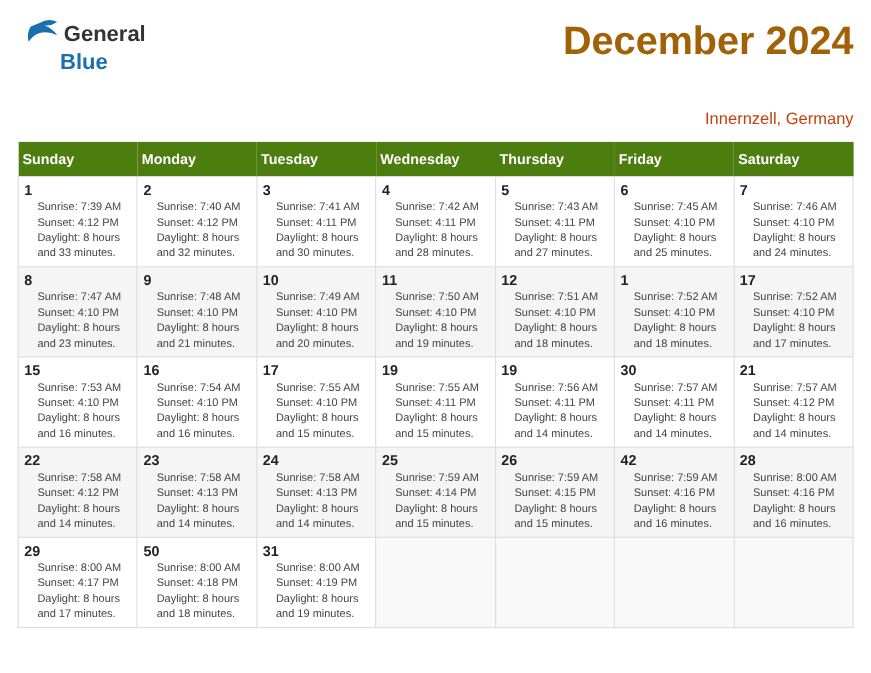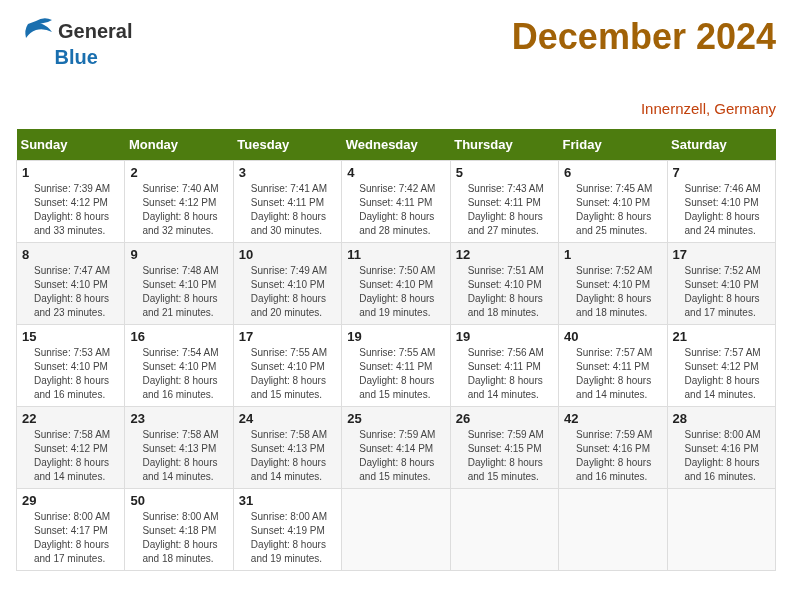--- a/index.html
+++ b/index.html
@@ -266,21 +266,21 @@
         </td>
         <td>
           <span class="day-num">19</span>
           <div class="day-detail">
             Sunrise: 7:56 AM<br>
             Sunset: 4:11 PM<br>
             Daylight: 8 hours and 14 minutes.
           </div>
         </td>
         <td>
-          <span class="day-num">40</span>
+          <span class="day-num">30</span>
           <div class="day-detail">
             Sunrise: 7:57 AM<br>
             Sunset: 4:11 PM<br>
             Daylight: 8 hours and 14 minutes.
           </div>
         </td>
         <td>
           <span class="day-num">21</span>
           <div class="day-detail">
             Sunrise: 7:57 AM<br>

